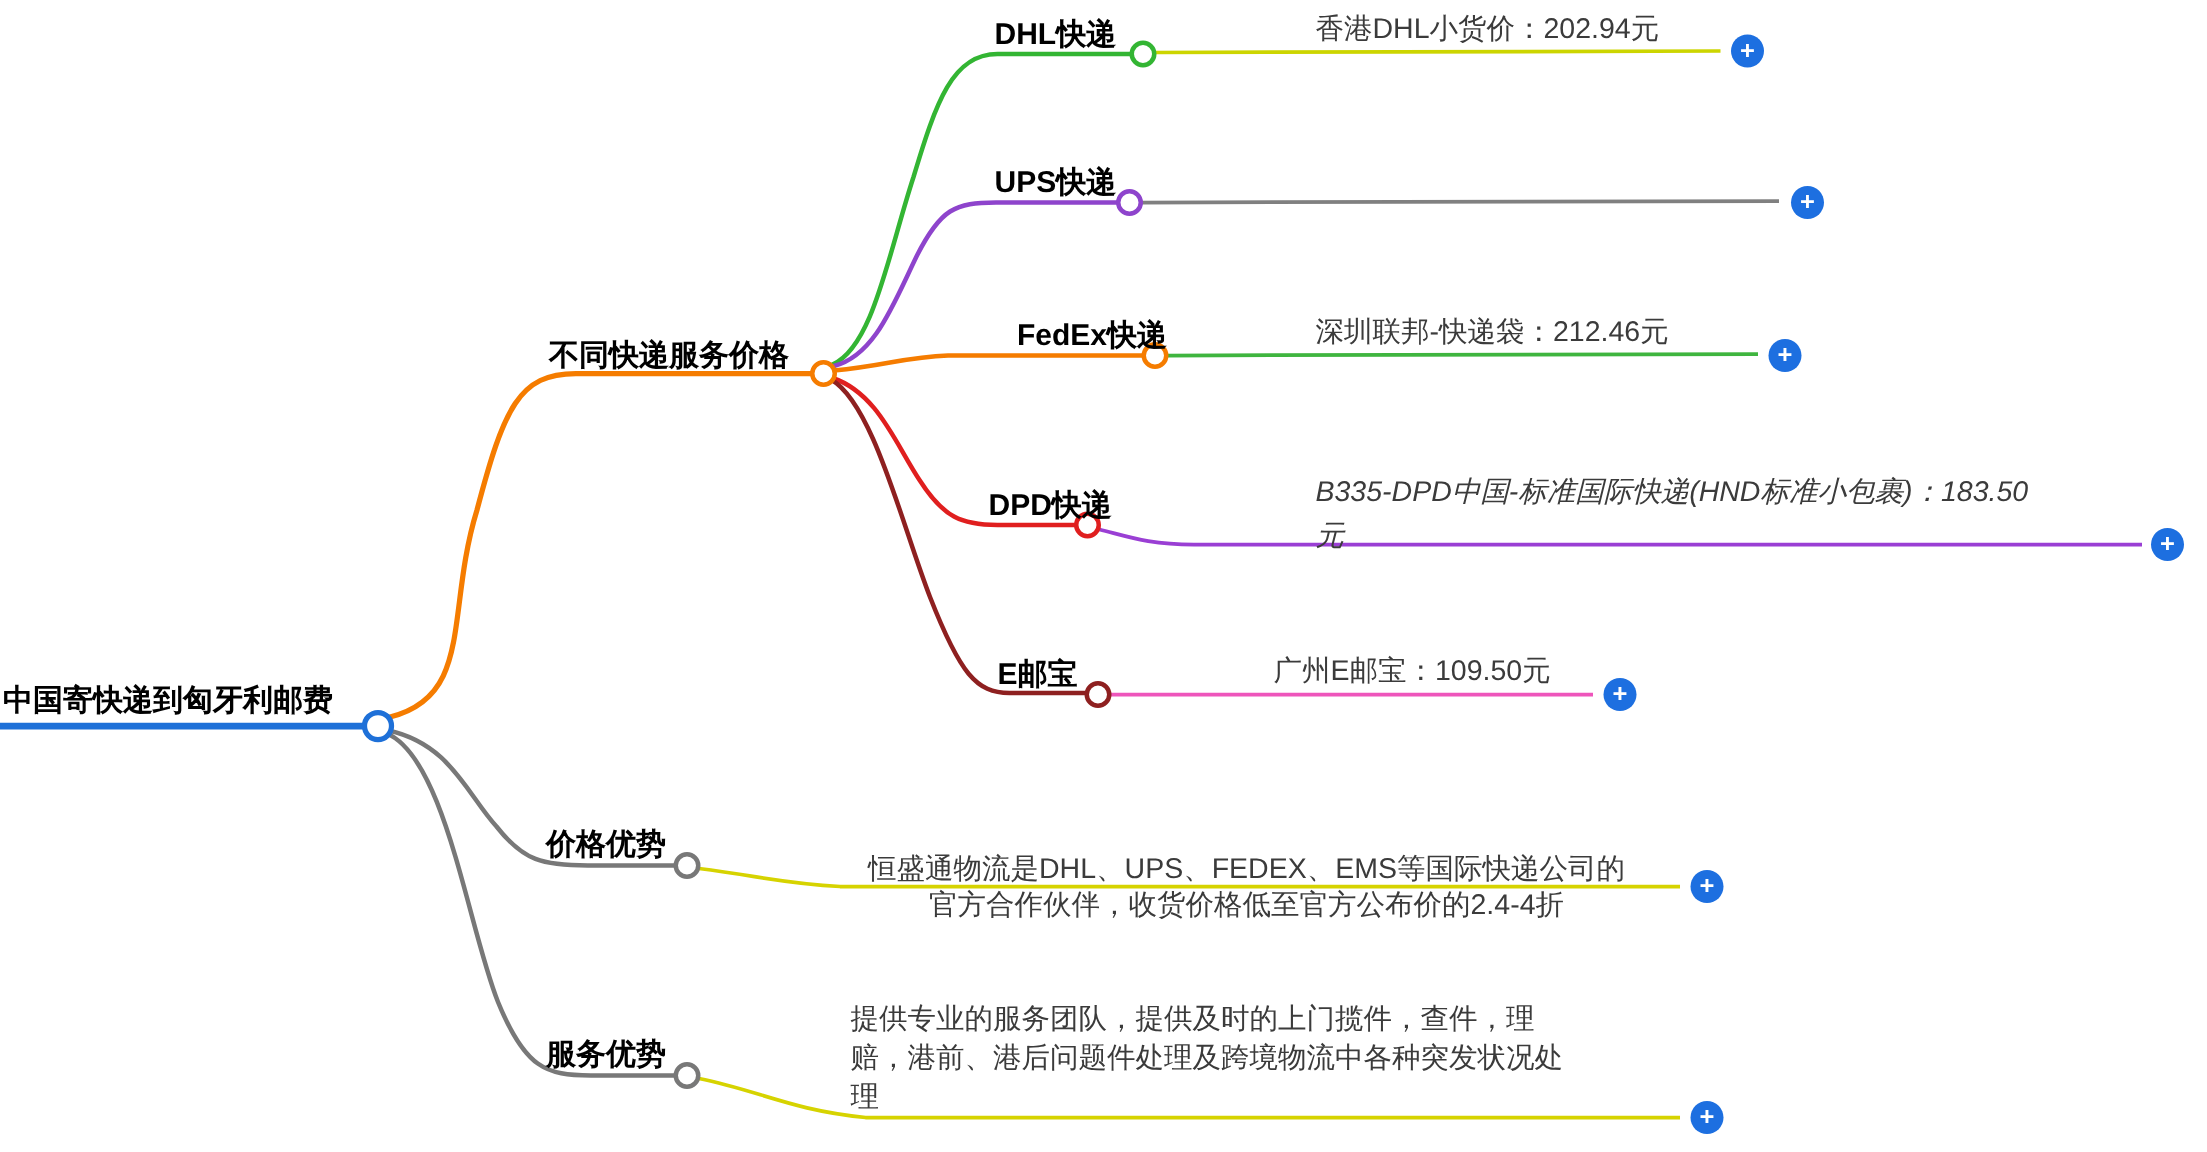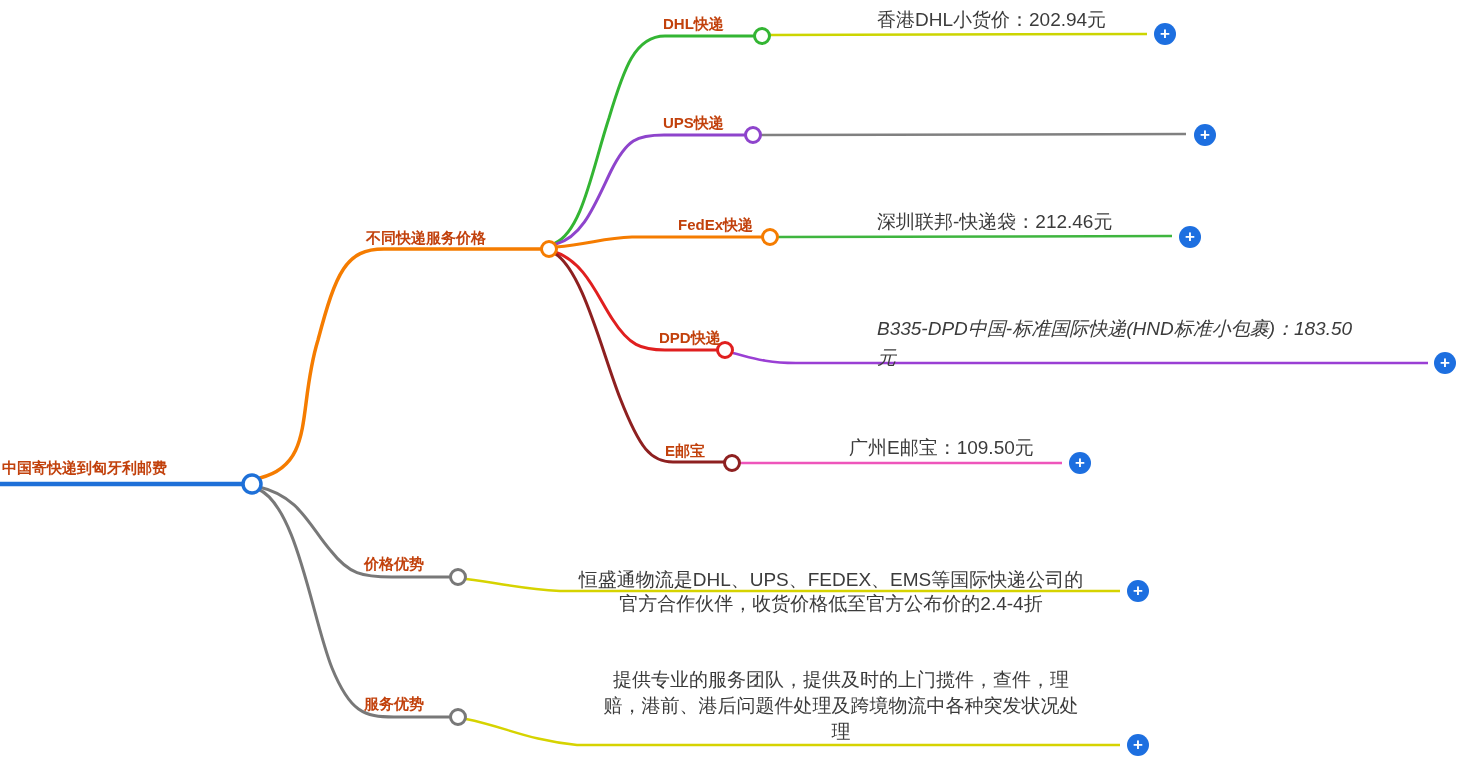--- a/index.html
+++ b/index.html
@@ -2,21 +2,21 @@
 <html><head>
 <meta charset="utf-8">
 <style>
   html,body{margin:0;padding:0;background:#fff;}
   .canvas{
     position:relative;width:1471px;height:768px;background:#ffffff;overflow:hidden;
     font-family:"Liberation Sans","DejaVu Sans",sans-serif;
   }
   svg.wires{position:absolute;left:0;top:0;width:1471px;height:768px;}
   .node-title{
-    position:absolute;font-size:15px;font-weight:bold;color:#c2410c;
+    position:absolute;font-size:20px;font-weight:bold;color:#000000;
     white-space:nowrap;line-height:25px;
   }
   .leaf-value{
     position:absolute;font-size:19px;font-weight:normal;color:#3b3b3b;
     white-space:nowrap;line-height:24px;
   }
   .leaf-block{white-space:normal;}
   .lbl-root{left:2px;top:455px;}
   .lbl-branch1{left:366px;top:225px;}
   .lbl-dhl{left:663px;top:11px;}
@@ -25,21 +25,21 @@
   .lbl-dpd{left:659px;top:325px;}
   .lbl-eub{left:665px;top:438px;}
   .lbl-price{left:364px;top:551px;}
   .lbl-service{left:364px;top:691px;}
   .val-dhl{left:877px;top:8px;}
   .val-ups{left:856px;top:108px;}
   .val-fedex{left:877px;top:210px;}
   .val-dpd{left:877px;top:314px;width:528px;line-height:29px;font-style:italic;}
   .val-eub{left:849px;top:436px;}
   .val-price{left:545px;top:568px;width:572px;text-align:center;line-height:24px;}
-  .val-service{left:567px;top:667px;width:548px;text-align:center;line-height:26px;}
+  .val-service{left:567px;top:667px;width:548px;text-align:left;line-height:26px;}
   .plus-btn{
     position:absolute;width:22px;height:22px;border-radius:50%;
     background:#1d6fe0;color:#ffffff;font-size:17px;font-weight:bold;
     display:flex;align-items:center;justify-content:center;line-height:22px;
     cursor:pointer;user-select:none;
   }
   .btn-dhl{left:1154px;top:23px;}
   .btn-ups{left:1194px;top:124px;}
   .btn-fedex{left:1179px;top:226px;}
   .btn-dpd{left:1434px;top:352px;}

